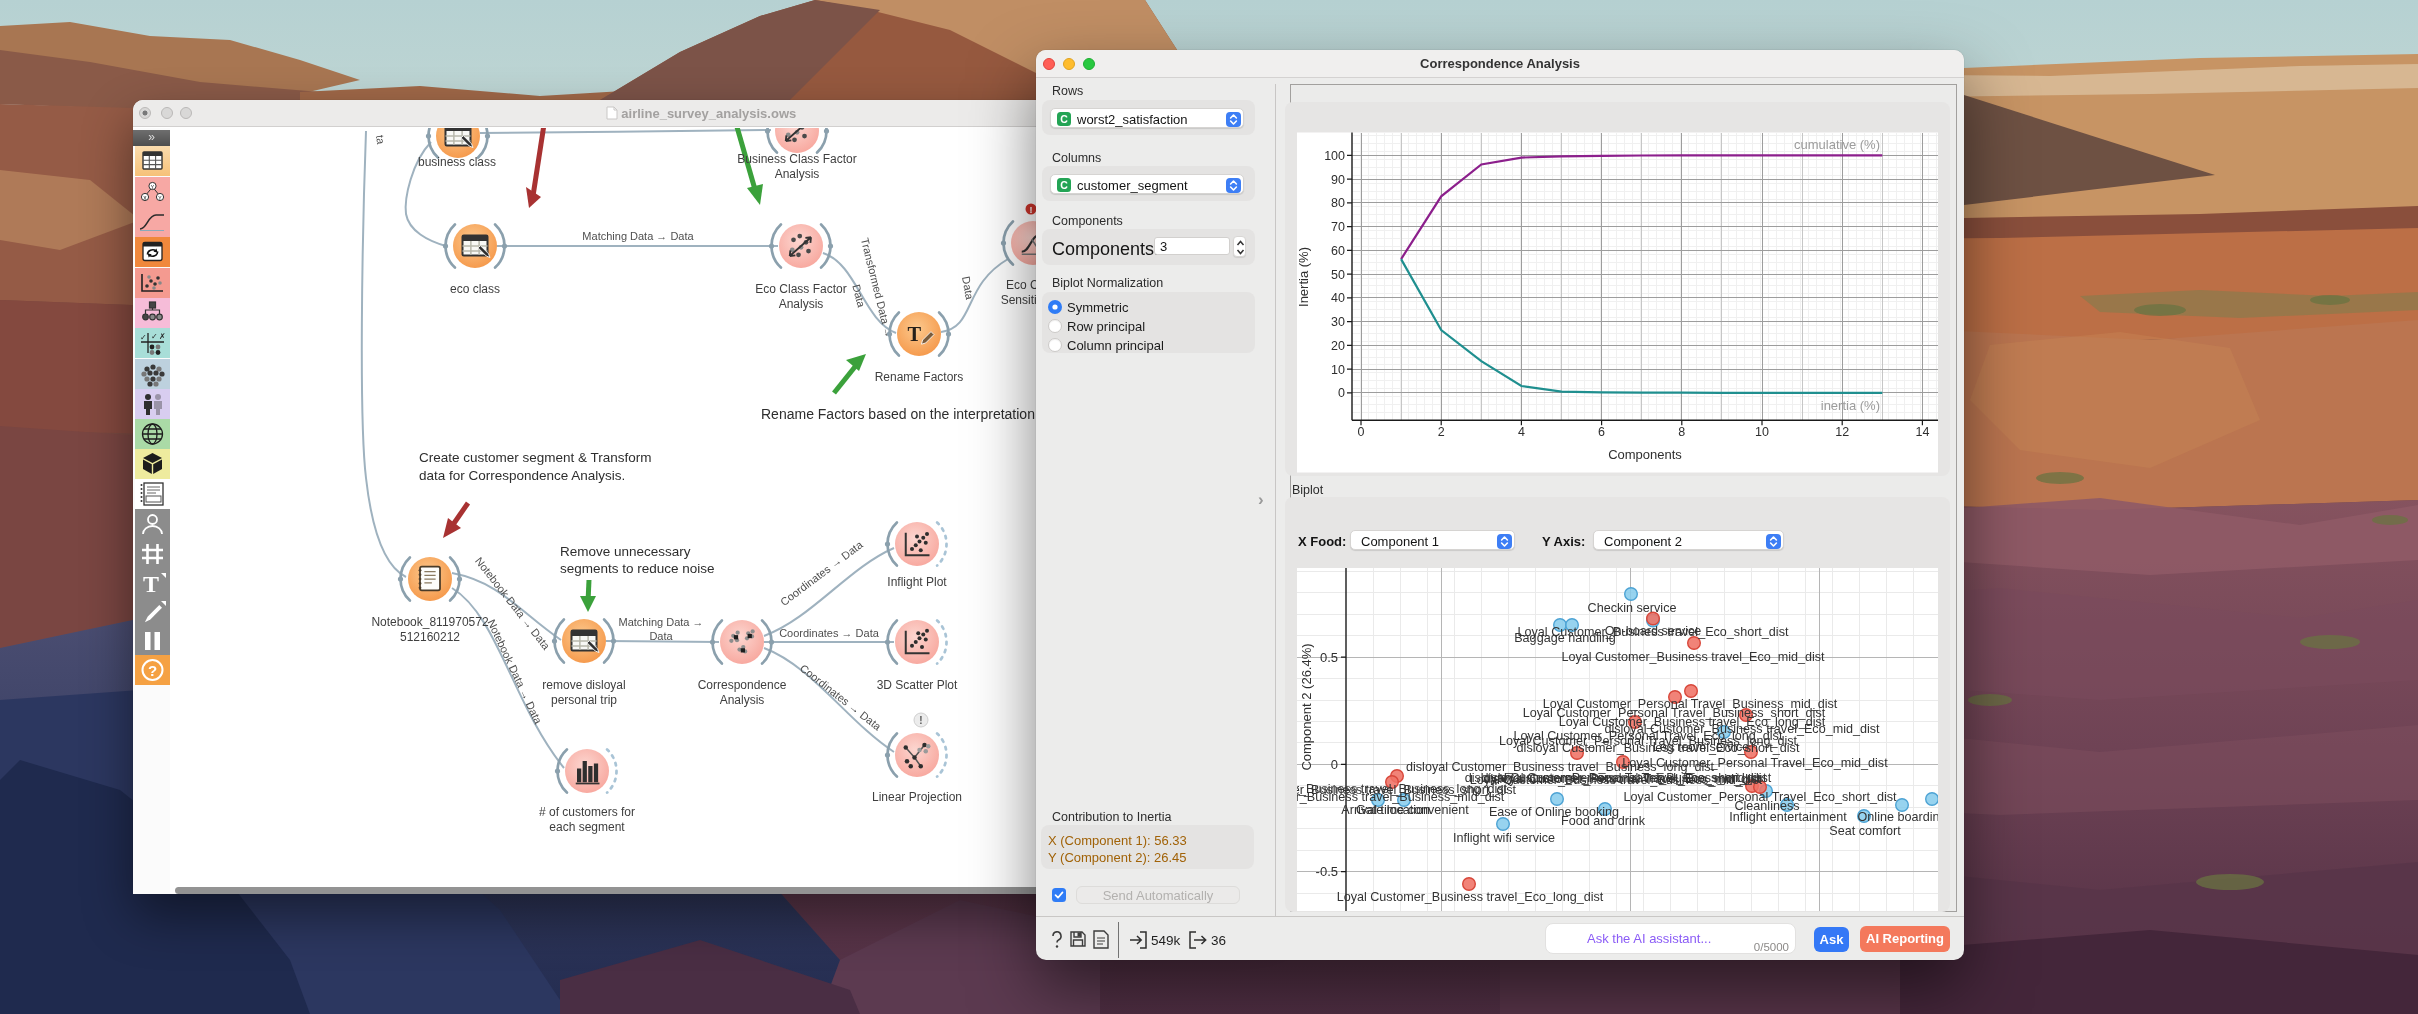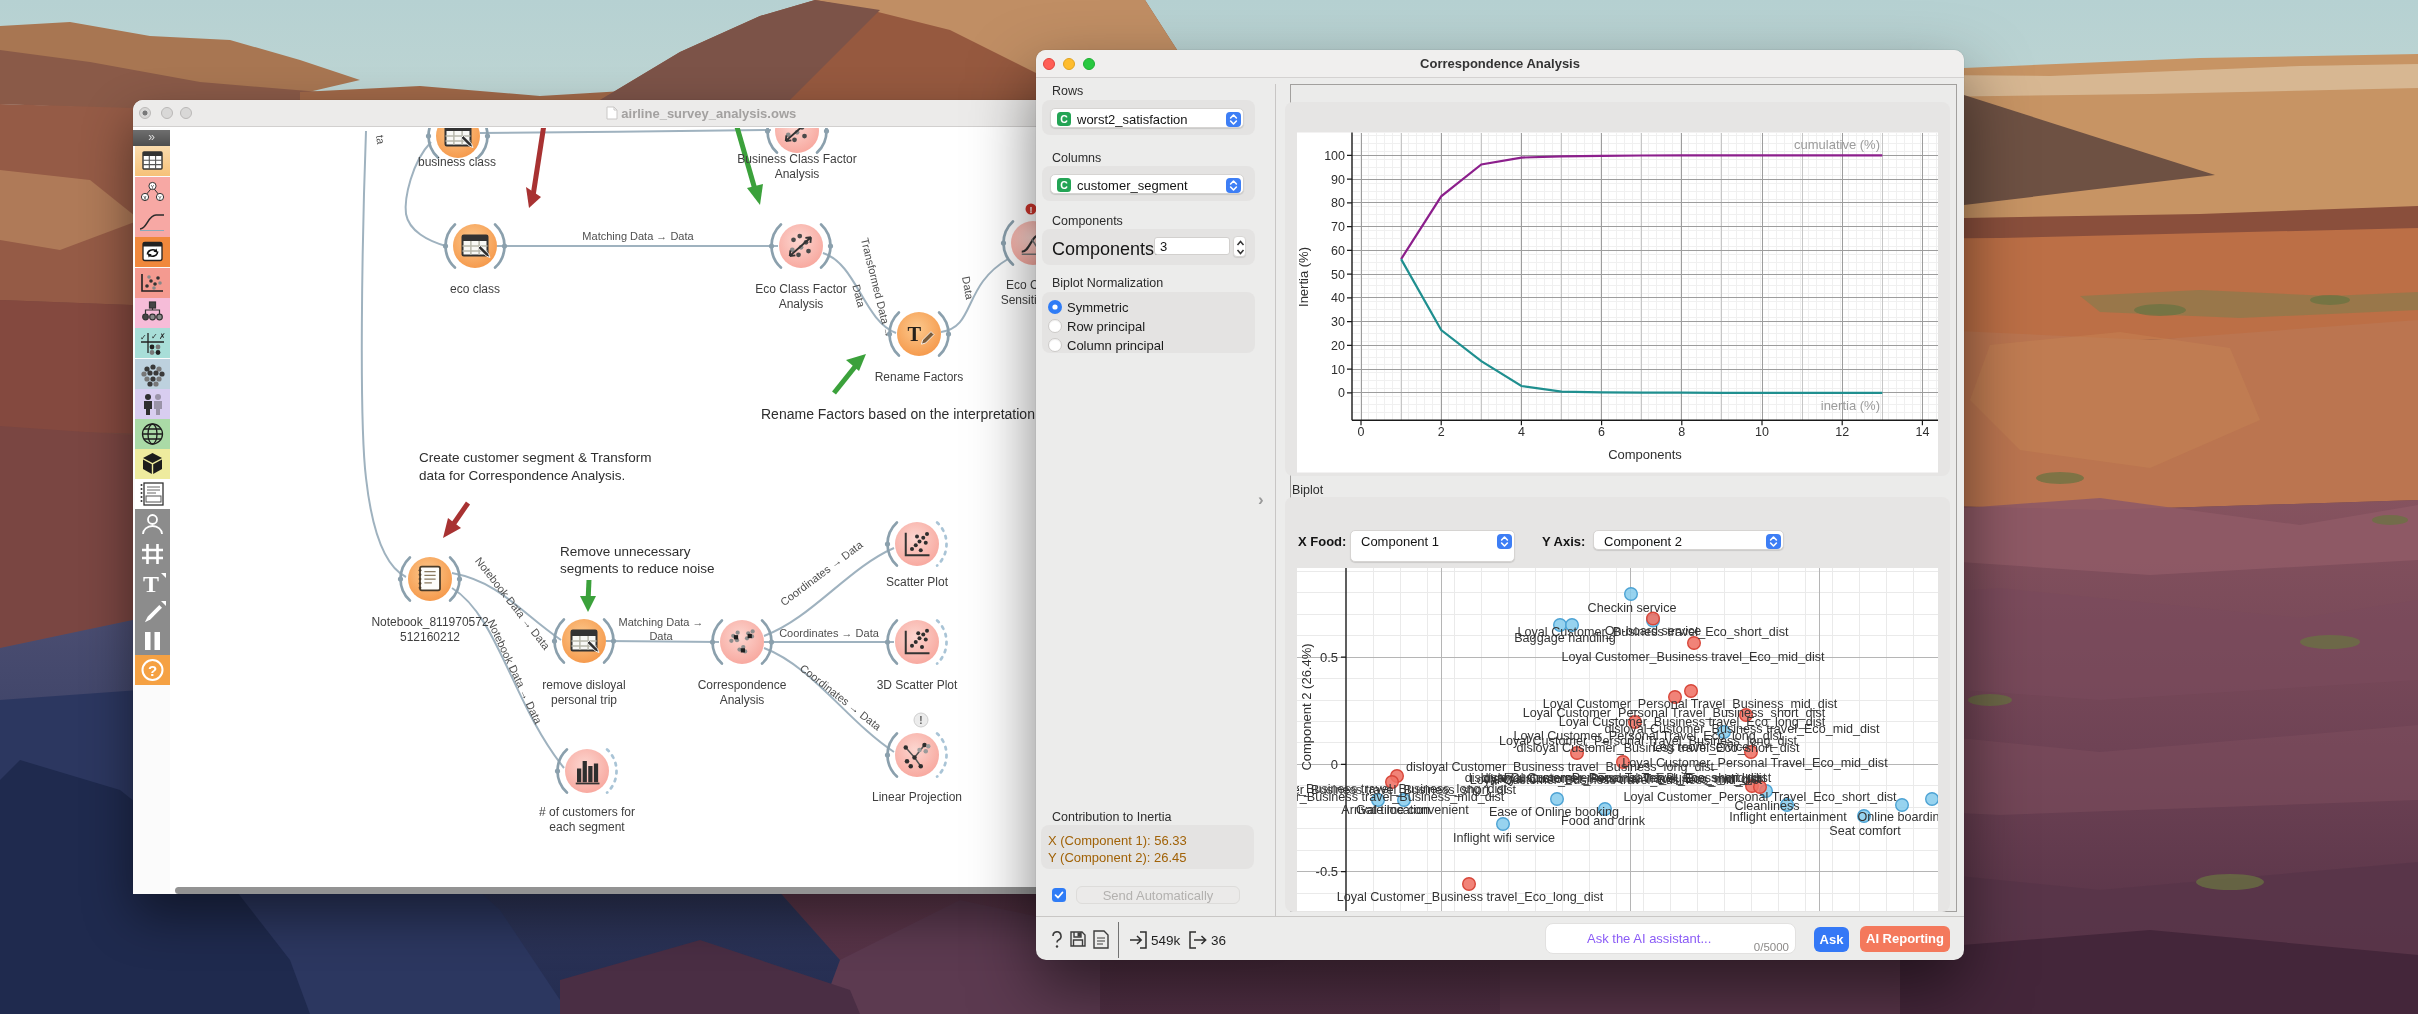--- a/index.html
+++ b/index.html
@@ -580,21 +580,21 @@
 
  <div class="nlabel abs" style="left:254px;top:55px;width:140px;">business class</div>
  <div class="nlabel abs" style="left:272px;top:182px;width:140px;">eco class</div>
  <div class="nlabel abs" style="left:594px;top:52px;width:140px;">Business Class Factor<br>Analysis</div>
  <div class="nlabel abs" style="left:598px;top:182px;width:140px;">Eco Class Factor<br>Analysis</div>
  <div class="nlabel abs" style="left:716px;top:270px;width:140px;">Rename Factors</div>
  <div class="nlabel abs" style="left:830px;top:178px;width:140px;">Eco Class<br>Sensitivity A</div>
  <div class="nlabel abs" style="left:227px;top:515px;width:140px;">Notebook_811970572<br>512160212</div>
  <div class="nlabel abs" style="left:381px;top:578px;width:140px;">remove disloyal<br>personal trip</div>
  <div class="nlabel abs" style="left:539px;top:578px;width:140px;">Correspondence<br>Analysis</div>
- <div class="nlabel abs" style="left:714px;top:475px;width:140px;">Scatter Plot</div>
+ <div class="nlabel abs" style="left:714px;top:475px;width:140px;">Inflight Plot</div>
  <div class="nlabel abs" style="left:714px;top:578px;width:140px;">3D Scatter Plot</div>
  <div class="nlabel abs" style="left:714px;top:690px;width:140px;">Linear Projection</div>
  <div class="nlabel abs" style="left:384px;top:705px;width:140px;"># of customers for<br>each segment</div>
  <div class="abs" style="left:286px;top:349px;font-size:13.5px;color:#2e2e2e;line-height:18px;">Create customer segment &amp; Transform<br>data for Correspondence Analysis.</div>
  <div class="abs" style="left:628px;top:306px;font-size:14px;color:#2e2e2e;white-space:nowrap;">Rename Factors based on the interpretation</div>
  <div class="abs" style="left:427px;top:444px;font-size:13.5px;color:#2e2e2e;line-height:16.5px;">Remove unnecessary<br>segments to reduce noise</div>
  <div id="scrollbar" class="abs"></div>
 </div>
 
 <div id="dlg" class="abs">
@@ -657,21 +657,21 @@
 
  <div id="splitline" class="abs"></div>
  <div class="abs" style="left:222px;top:440px;font-size:17px;color:#9a9a9a;font-weight:bold;font-family:'Liberation Sans';">›</div>
  <div id="rframe" class="abs"></div>
  <div class="seclab abs" style="left:256px;top:39px;margin-top:20px;">Scree Plot</div>
  <div class="grpbox abs" style="left:249px;top:52px;width:665px;height:374px;background:#e6e5e4;"></div>
  <div class="seclab abs" style="left:256px;top:433px;">Biplot</div>
  <div class="grpbox abs" style="left:249px;top:447px;width:665px;height:415px;background:#e6e5e4;"></div>
 
  <div class="abs" style="left:262px;top:484px;font-size:13px;color:#141414;font-weight:bold;">X Food:</div>
- <div class="combo abs" style="left:314px;top:480px;width:165px;height:32px;">
+ <div class="combo abs" style="left:314px;top:480px;width:165px;height:20px;">
    <span class="ctext" style="left:10px;">Component 1</span>
    <span class="cspin">
           <svg width="15" height="15" viewBox="0 0 15 15">
             <path d="M4.6,6 L7.5,3 L10.4,6 M4.6,9 L7.5,12 L10.4,9" stroke="#fff" stroke-width="1.6" fill="none" stroke-linecap="round" stroke-linejoin="round"></path>
           </svg>
         </span>
  </div>
  <div class="abs" style="left:506px;top:484px;font-size:13px;color:#141414;font-weight:bold;">Y Axis:</div>
  <div class="combo abs" style="left:557px;top:480px;width:191px;height:20px;">
    <span class="ctext" style="left:10px;">Component 2</span>

